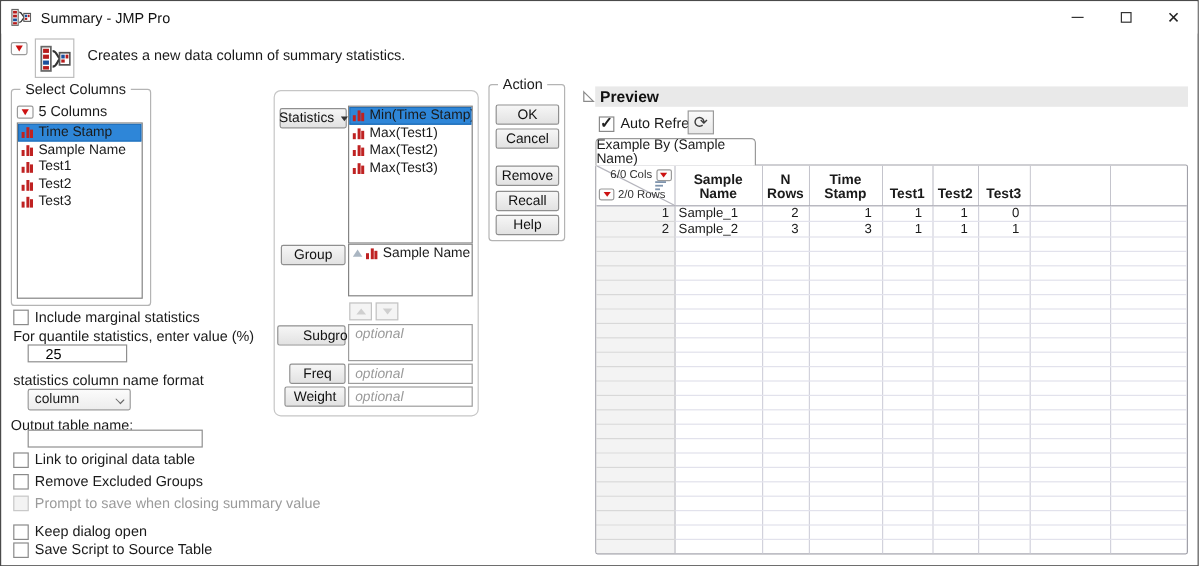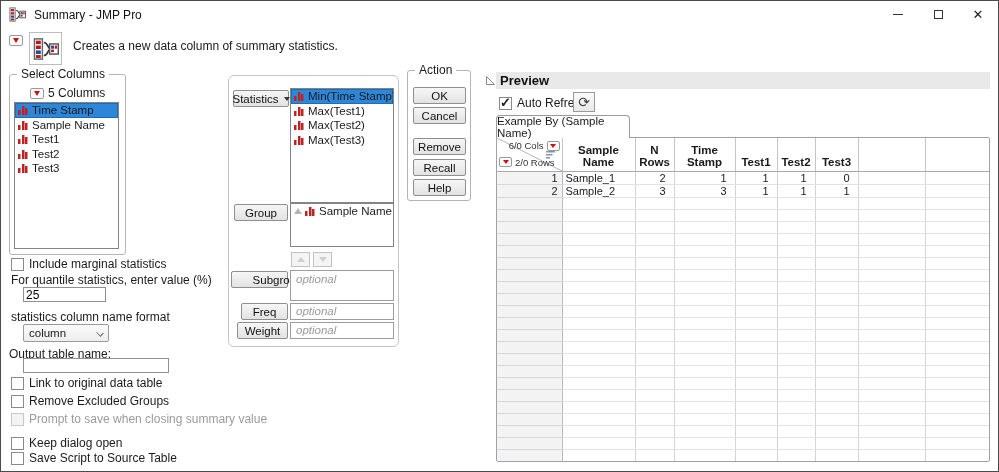--- a/index.html
+++ b/index.html
@@ -37,21 +37,21 @@
       width:14px; height:11px; background:#fdfdfd; border:1px solid #9a9a9a; border-radius:2px; }
   .red-tri { width:0; height:0; border-left:3.5px solid transparent; border-right:3.5px solid transparent; border-top:5px solid #cc1111; }
   .checkrow { position:absolute; display:flex; align-items:center; }
   .checkbox { width:13px; height:13px; border:1px solid #8a8a8a; background:#fff; margin-right:5px;
               position:relative; flex:0 0 13px; }
   .checkbox.checked::after { content:"✓"; position:absolute; left:0px; top:-3px; font-size:13px; font-weight:bold; color:#222; }
   .checkbox.disabled { border-color:#c9c9c9; background:#f3f3f3; }
   .checkrow .cb-label { font-size:12px; }
   .checkrow.disabled .cb-label { color:#9b9b9b; }
   .textinput { position:absolute; border:1px solid #8f8f8f; background:#fff; font-family:"Liberation Sans",sans-serif;
-               font-size:12px; padding:0 2px; }
+               font-size:12px; padding:0 14px; }
   .dropdown { position:absolute; display:flex; align-items:center; background:linear-gradient(#fbfbfb,#ededed);
               border:1px solid #9a9a9a; border-radius:2px; font-size:11.5px; padding-left:5px; }
   .dd-caret { position:absolute; right:5px; top:5px; width:6px; height:6px;
               border-right:1.5px solid #666; border-bottom:1.5px solid #666; transform:rotate(45deg) scaleY(0.8); }
   .black-caret { width:0; height:0; border-left:3.5px solid transparent; border-right:3.5px solid transparent; border-top:4.5px solid #333; margin-left:5px; }
   .optional-box { position:absolute; background:#fff; border:1px solid #9d9d9d; }
   .optional-box .ph { font-size:11.5px; font-style:italic; color:#9a9a9a; margin:2px 0 0 5px; display:inline-block; }
   .sortasc-tri { width:0; height:0; border-left:4px solid transparent; border-right:4px solid transparent;
                  border-bottom:6px solid #aab6c2; margin-right:3px; }
   .spin-btn { position:absolute; width:19px; height:15px; background:#f4f4f4; border:1px solid #c2c2c2;
@@ -141,21 +141,21 @@
       <rect x="12.5" y="6.6" width="2" height="2.2" fill="#1a4f9c"></rect>
       <rect x="15" y="6.6" width="1.6" height="2.2" fill="#b71c1c"></rect>
       <rect x="12.5" y="9.4" width="2" height="1.8" fill="#b71c1c"></rect>
     </svg>
   </div>
   <span class="static-label" style="left:72px;top:38px;">Creates a new data column of summary statistics.</span>
 
   <div class="groupbox" style="left:8px;top:73px;width:117px;height:181px;">
     <span class="gb-legend">Select Columns</span>
   </div>
-  <div style="position:absolute;left:29px;top:85px;display:flex;align-items:center;">
+  <div style="position:absolute;left:13px;top:85px;display:flex;align-items:center;">
     <span class="red-tri-btn">
         <span class="red-tri"></span>
       </span>
     <span style="margin-left:4px;font-size:12px;">5 Columns</span>
   </div>
   <div class="listbox" style="left:13px;top:101px;width:105px;height:147px;">
     <div class="lst-item selected">
       <span class="hist-icon"></span>
       <span>Time Stamp</span>
     </div>

